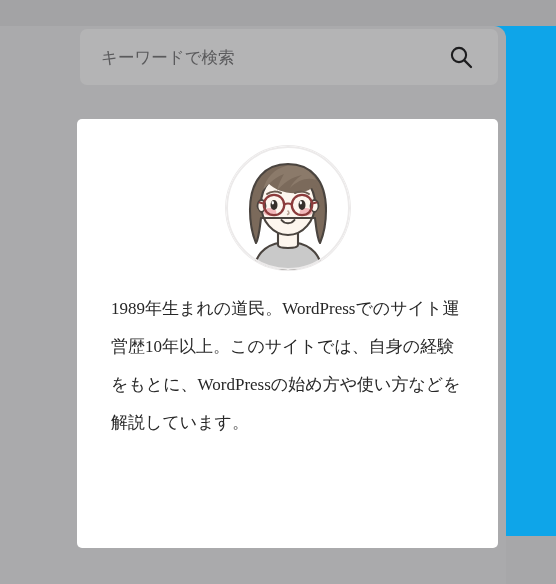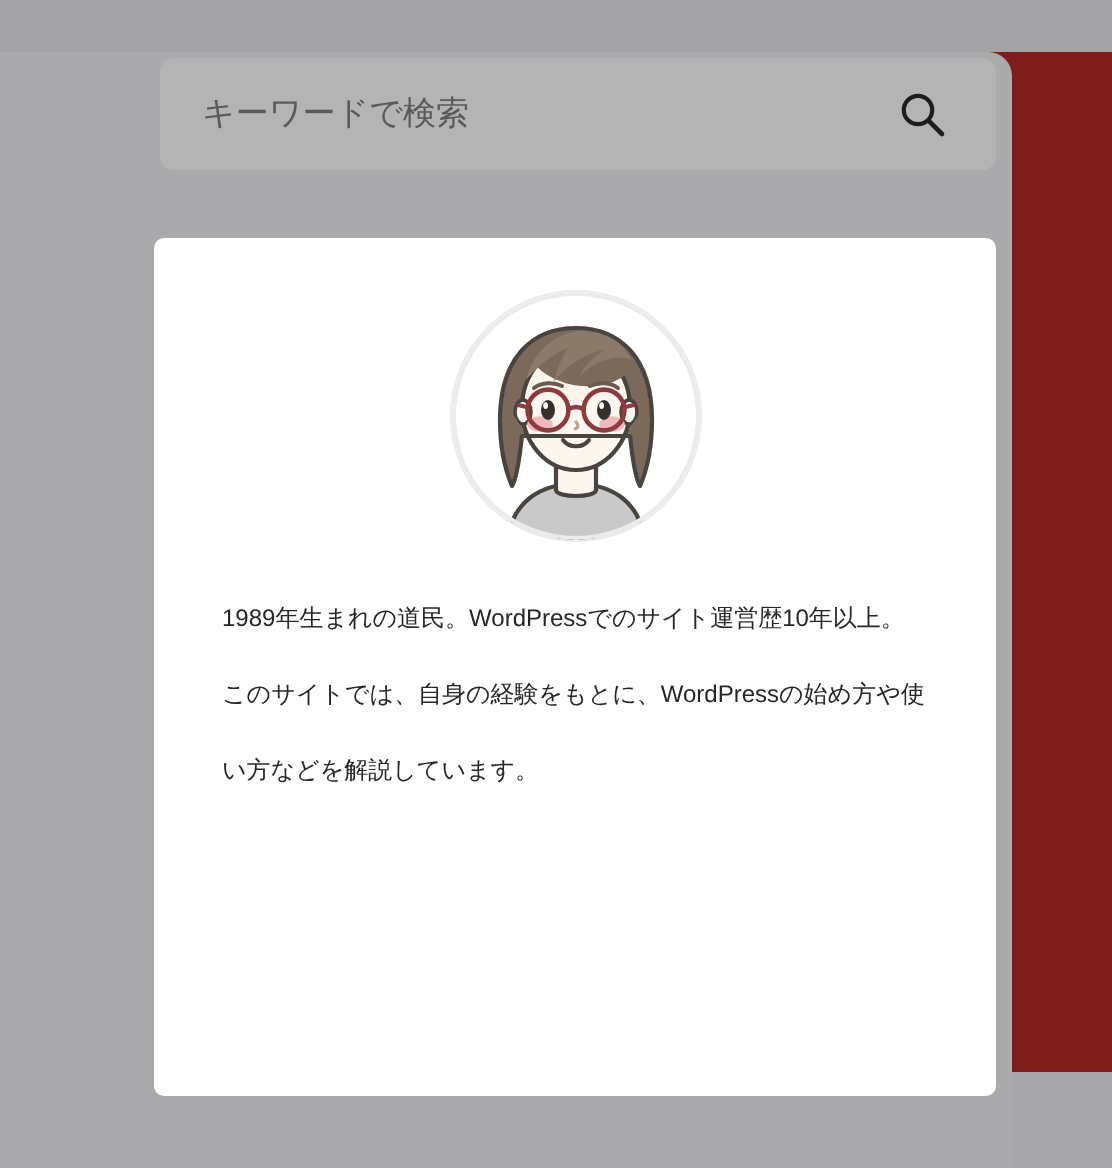--- a/index.html
+++ b/index.html
@@ -13,21 +13,21 @@
     background: #a7a7a9;
     font-family: "Liberation Sans", "DejaVu Sans", sans-serif;
     -webkit-font-smoothing: antialiased;
   }
 
   
   #viewport {
     position: relative;
     width: 556px;
     height: 536px;
-    background: #7f1d1d;
+    background: #0ea5e9;
   }
 
   
   .top-strip {
     position: absolute;
     left: 0;
     top: 0;
     width: 556px;
     height: 26px;
     background: #a3a3a5;
@@ -122,22 +122,22 @@
     text-align: center;
     font-family: "Liberation Serif", "DejaVu Serif", serif;
     font-weight: bold;
     font-size: 21px;
     letter-spacing: 0.6px;
     color: #2b2b2b;
   }
 
   .profile-bio {
     margin: 20px 0 0 0;
-    font-family: Liberation Sans, sans-serif;
-    font-size: 12px;
+    font-family: Liberation Serif, serif;
+    font-size: 17px;
     line-height: 38px;
     color: #272727;
     text-align: left;
     word-break: break-all;
   }
 </style>
 </head>
 <body>
 
 <div id="viewport">

